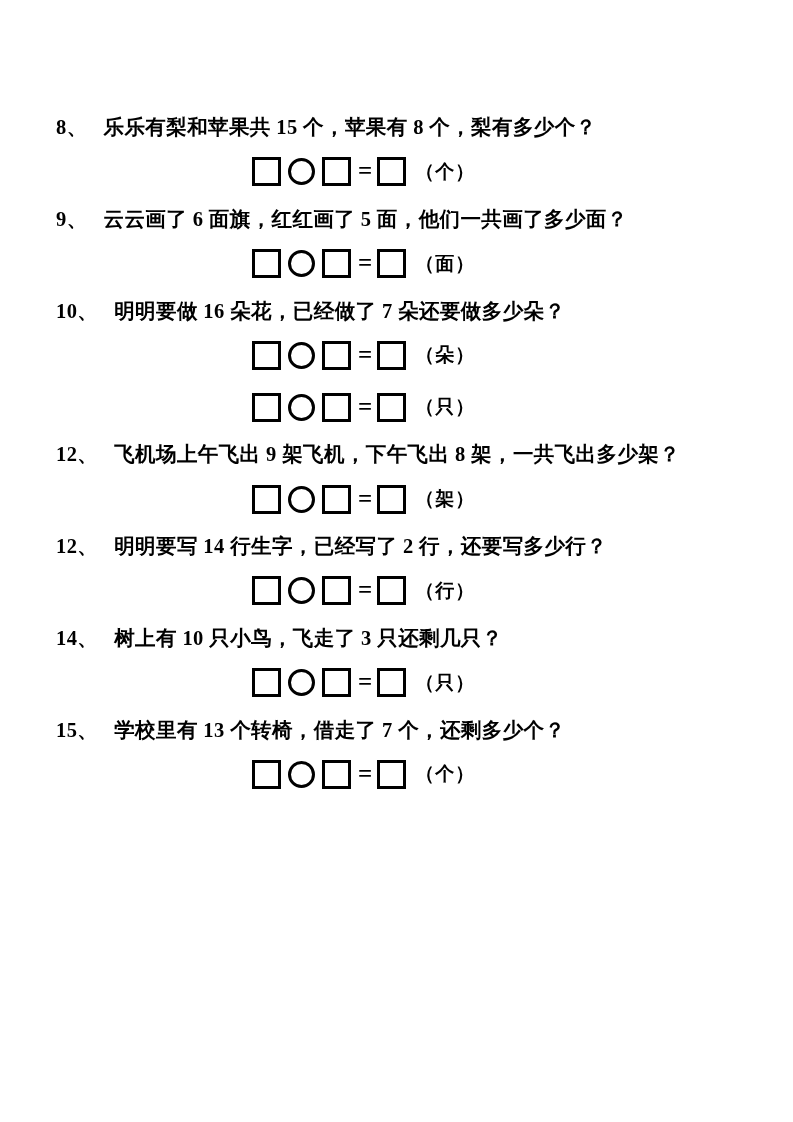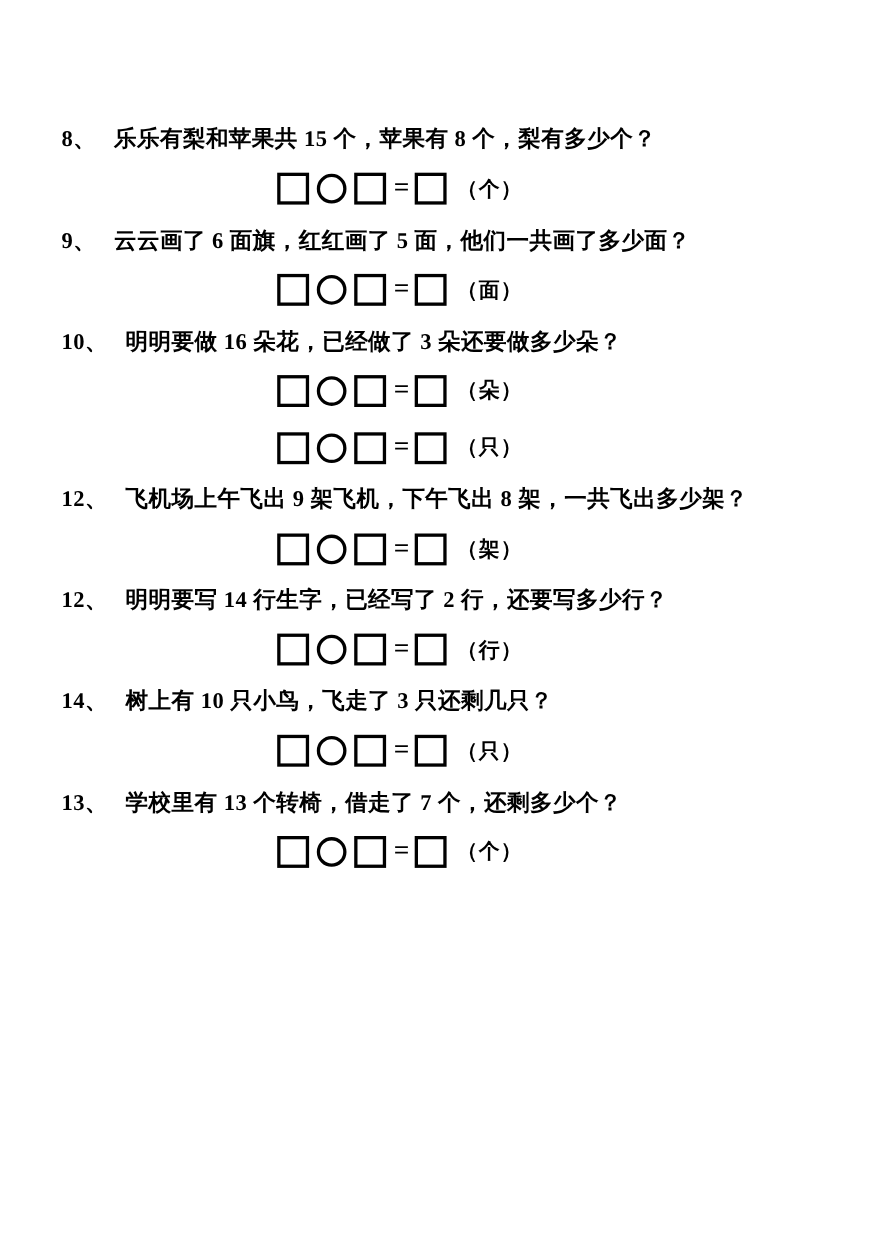--- a/index.html
+++ b/index.html
@@ -118,21 +118,21 @@
       <span class="box"></span>
       <span class="circle"></span>
       <span class="box"></span>
       <span class="eq">=</span>
       <span class="box"></span>
       <span class="unit">（面）</span>
     </div>
   </div>
 
   <div class="problem">
-    <div class="q-text"><span class="q-num">10、</span><span class="q-gap"></span><span>明明要做 16 朵花，已经做了 3 朵还要做多少朵？</span></div>
+    <div class="q-text"><span class="q-num">10、</span><span class="q-gap"></span><span>明明要做 16 朵花，已经做了 7 朵还要做多少朵？</span></div>
     <div class="answer-row">
       <span class="box"></span>
       <span class="circle"></span>
       <span class="box"></span>
       <span class="eq">=</span>
       <span class="box"></span>
       <span class="unit">（朵）</span>
     </div>
   </div>
 
@@ -177,21 +177,21 @@
       <span class="box"></span>
       <span class="circle"></span>
       <span class="box"></span>
       <span class="eq">=</span>
       <span class="box"></span>
       <span class="unit">（只）</span>
     </div>
   </div>
 
   <div class="problem">
-    <div class="q-text"><span class="q-num">13、</span><span class="q-gap"></span><span>学校里有 13 个转椅，借走了 7 个，还剩多少个？</span></div>
+    <div class="q-text"><span class="q-num">15、</span><span class="q-gap"></span><span>学校里有 13 个转椅，借走了 7 个，还剩多少个？</span></div>
     <div class="answer-row">
       <span class="box"></span>
       <span class="circle"></span>
       <span class="box"></span>
       <span class="eq">=</span>
       <span class="box"></span>
       <span class="unit">（个）</span>
     </div>
   </div>
 

